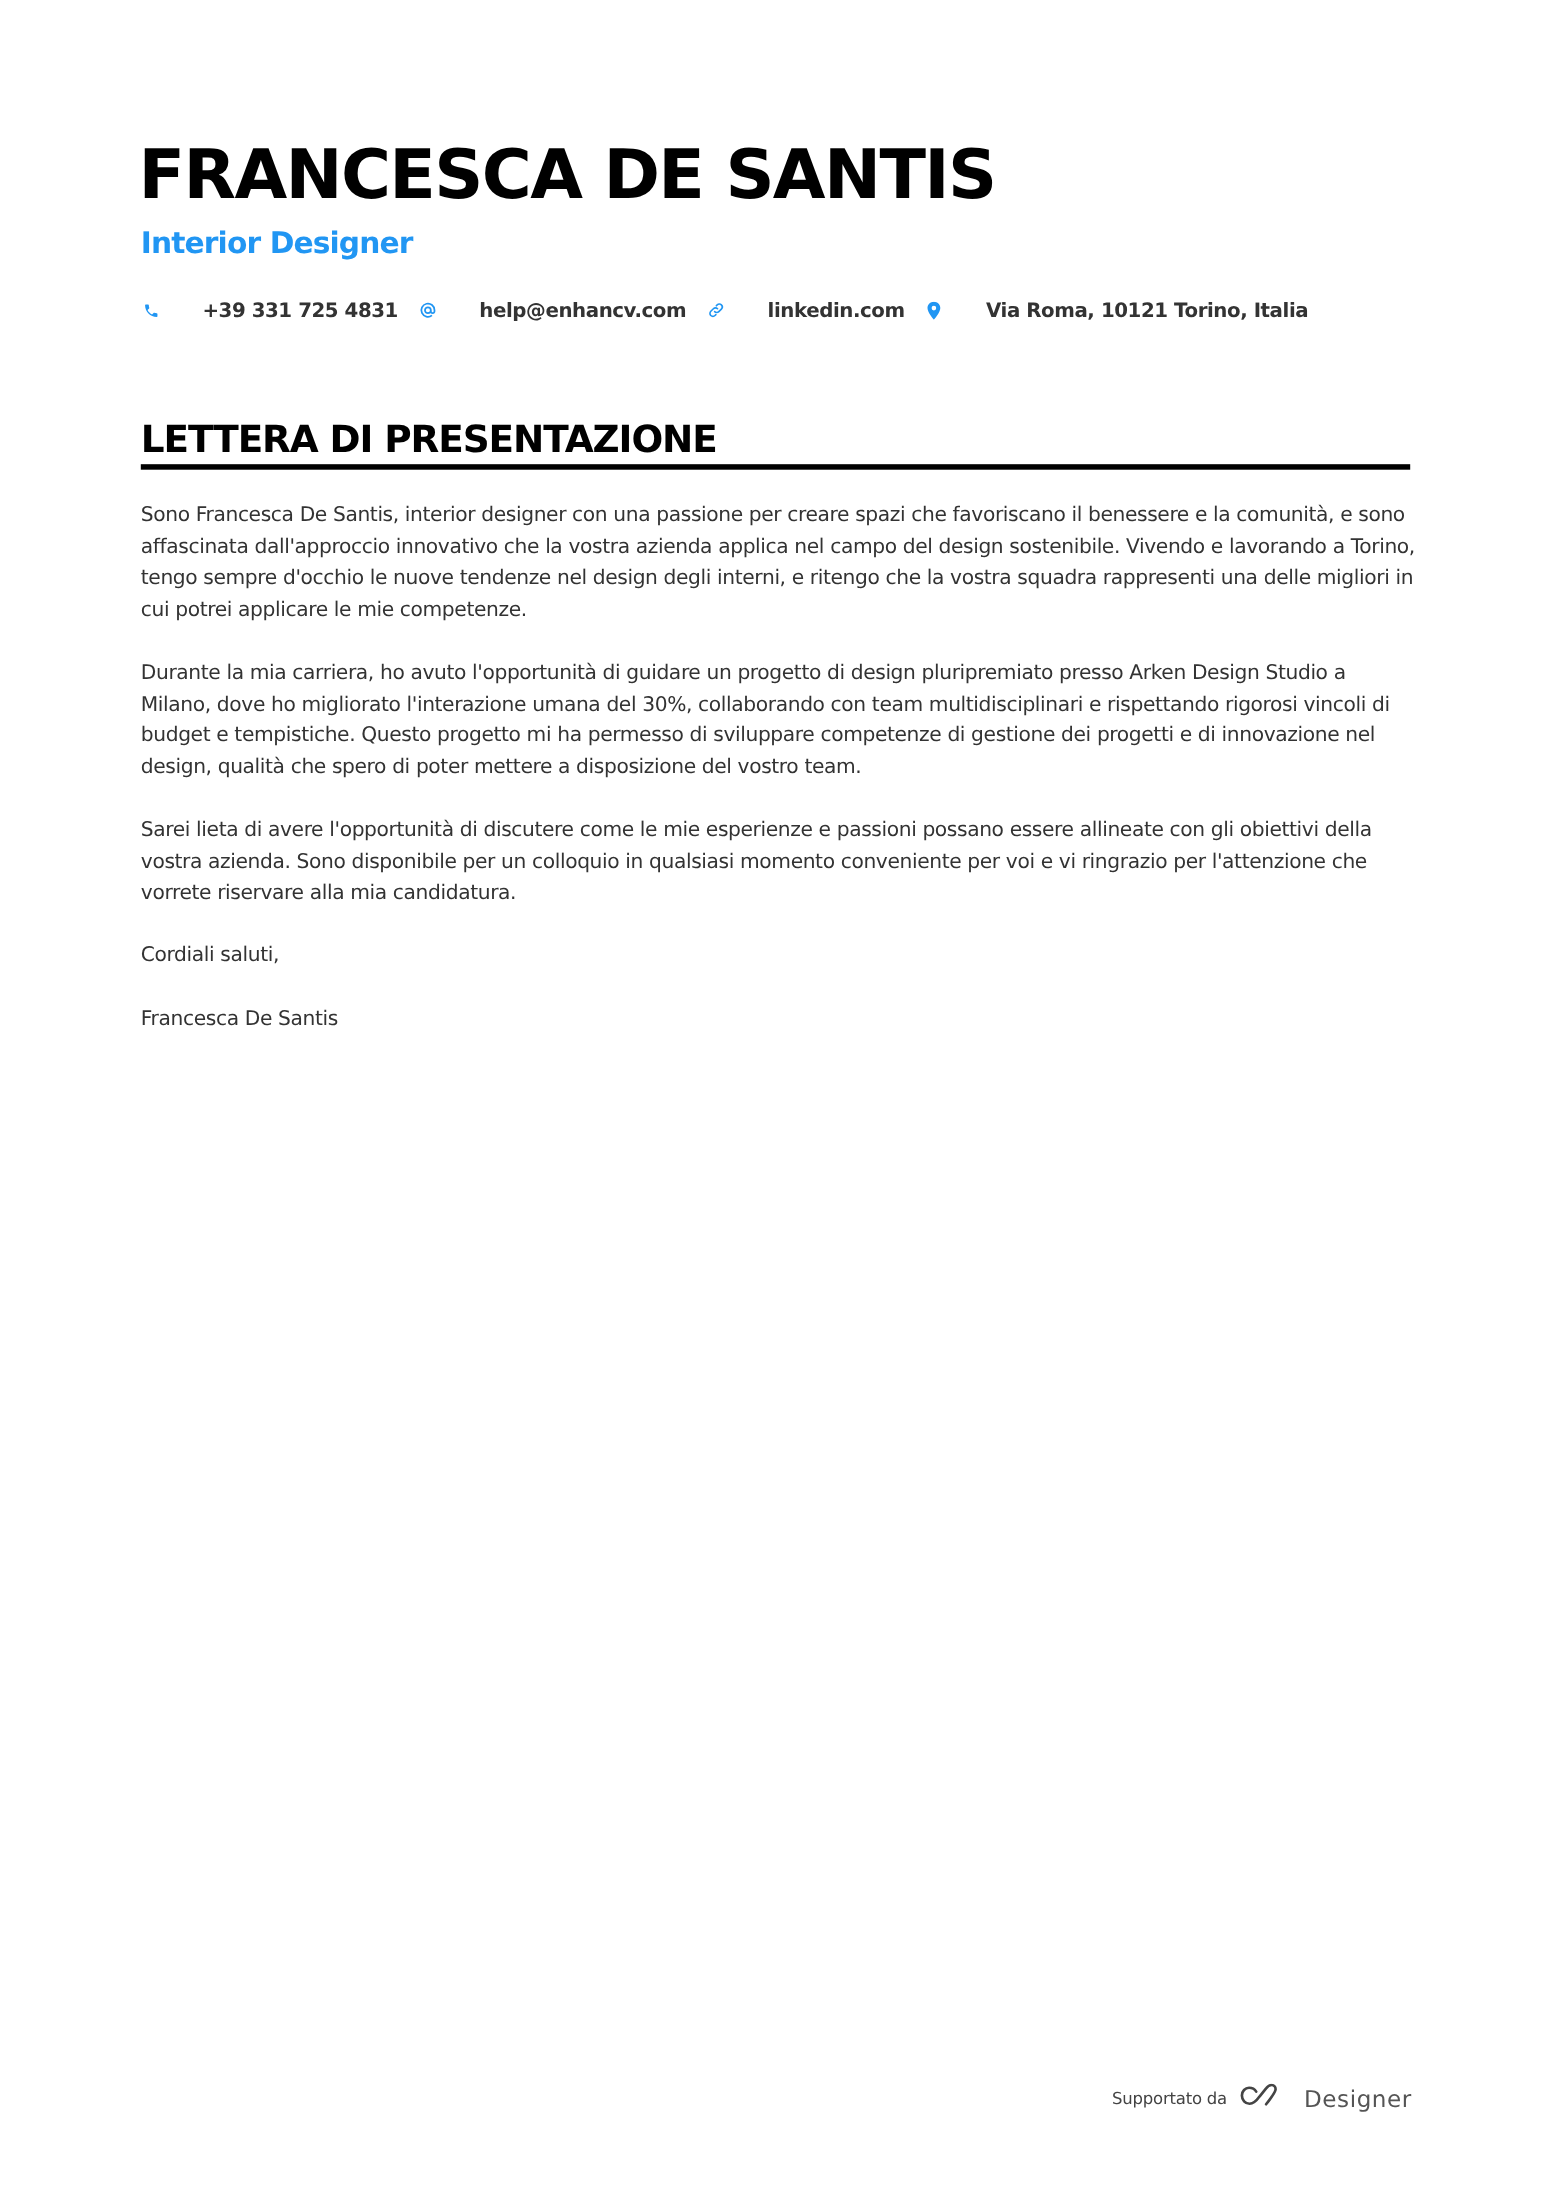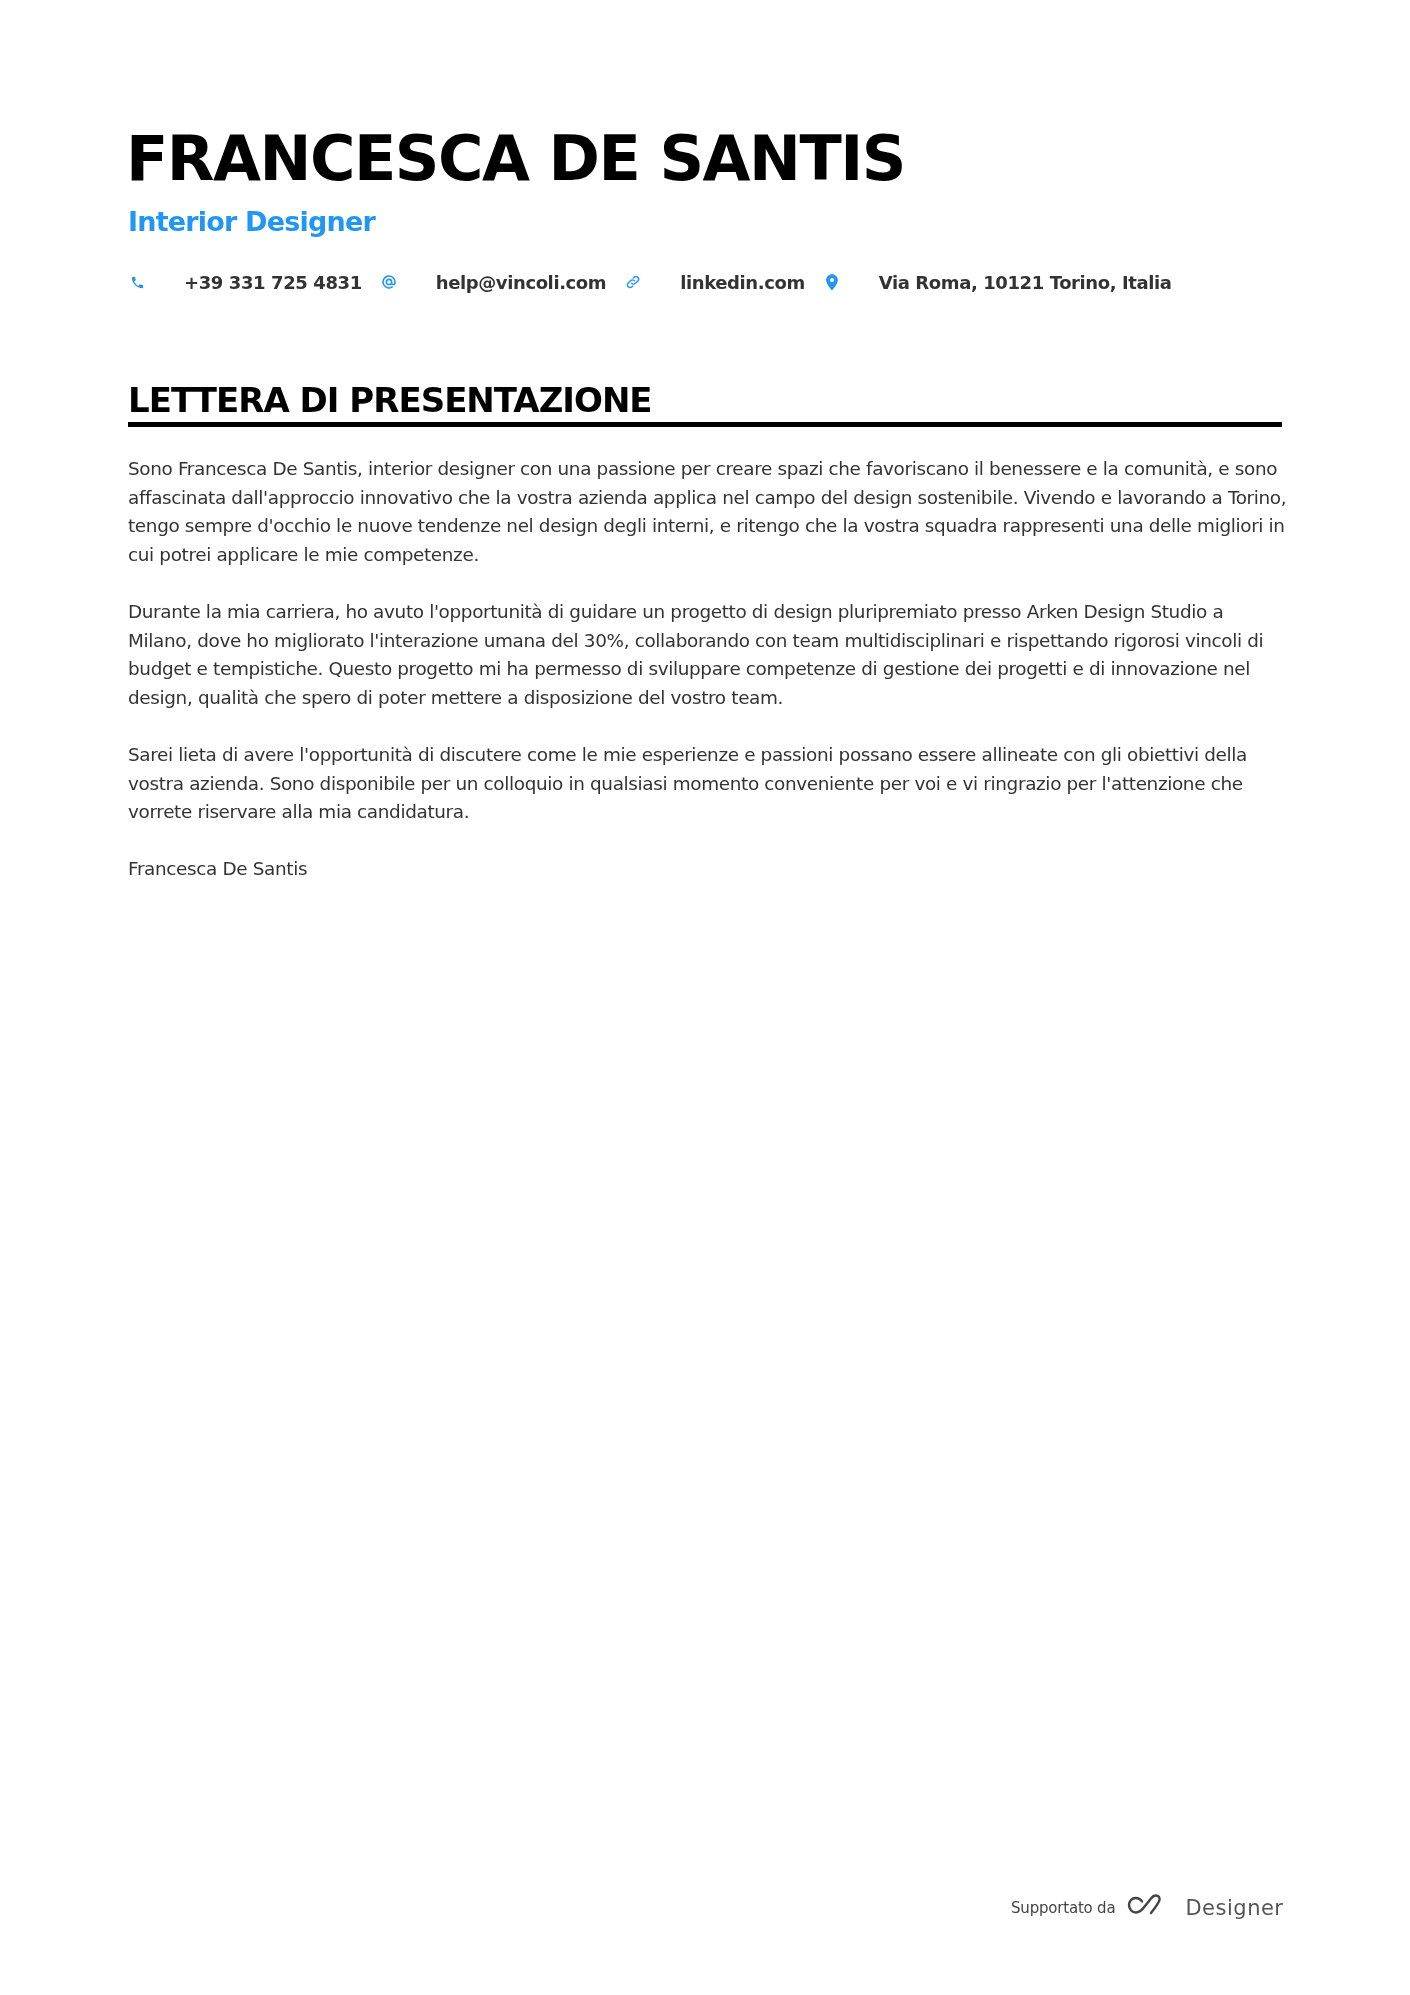--- a/index.html
+++ b/index.html
@@ -43,21 +43,21 @@
           </svg>
       </span>
       <span class="txt">+39 331 725 4831</span>
     </div>
     <div class="contact">
       <span class="ic">
         <svg width="16" height="16" viewBox="0 0 24 24">
             <path fill="none" stroke="currentColor" stroke-width="2.4" d="M16 12a4 4 0 1 1-8 0 4 4 0 0 1 8 0zm0 0v1.5a2.5 2.5 0 0 0 5 0V12a9 9 0 1 0-3.5 7.1"></path>
           </svg>
       </span>
-      <span class="txt">help@vincoli.com</span>
+      <span class="txt">help@enhancv.com</span>
     </div>
     <div class="contact">
       <span class="ic">
         <svg width="16" height="16" viewBox="0 0 24 24">
             <path fill="none" stroke="currentColor" stroke-width="2.2" stroke-linecap="round" d="M10 14a4 4 0 0 0 5.7 0l3.5-3.5a4 4 0 0 0-5.7-5.7l-1.2 1.2M14 10a4 4 0 0 0-5.7 0l-3.5 3.5a4 4 0 0 0 5.7 5.7l1.2-1.2"></path>
           </svg>
       </span>
       <span class="txt">linkedin.com</span>
     </div>
     <div class="contact">
@@ -70,20 +70,21 @@
     </div>
   </div>
 
   <h2 class="section-title">LETTERA DI PRESENTAZIONE</h2>
   <div class="rule"></div>
 
   <div class="letter">
     <p>Sono Francesca De Santis, interior designer con una passione per creare spazi che favoriscano il benessere e la comunità, e sono affascinata dall'approccio innovativo che la vostra azienda applica nel campo del design sostenibile. Vivendo e lavorando a Torino, tengo sempre d'occhio le nuove tendenze nel design degli interni, e ritengo che la vostra squadra rappresenti una delle migliori in cui potrei applicare le mie competenze.</p>
     <p>Durante la mia carriera, ho avuto l'opportunità di guidare un progetto di design pluripremiato presso Arken Design Studio a Milano, dove ho migliorato l'interazione umana del 30%, collaborando con team multidisciplinari e rispettando rigorosi vincoli di budget e tempistiche. Questo progetto mi ha permesso di sviluppare competenze di gestione dei progetti e di innovazione nel design, qualità che spero di poter mettere a disposizione del vostro team.</p>
     <p>Sarei lieta di avere l'opportunità di discutere come le mie esperienze e passioni possano essere allineate con gli obiettivi della vostra azienda. Sono disponibile per un colloquio in qualsiasi momento conveniente per voi e vi ringrazio per l'attenzione che vorrete riservare alla mia candidatura.</p>
+    <p>Cordiali saluti,</p>
     <p>Francesca De Santis</p>
   </div>
 
 
   <div class="powered">
     <span class="label">Supportato da</span>
     <span class="logo">
       <svg width="46" height="24" viewBox="0 0 46 24">
           <path fill="none" stroke="#444" stroke-width="2.4" stroke-linecap="round" stroke-linejoin="round" d="M15 7.5C13.5 5 11 4 8.5 4 5 4 2 7 2 11s3 7.5 7 7.5c4 0 6.5-3 9-6.5l6-7.5c1.5-2 3-3 5-3 2.5 0 4 2 3.5 4.5-.5 2.5-3 6-8.5 13"></path>
         </svg>

